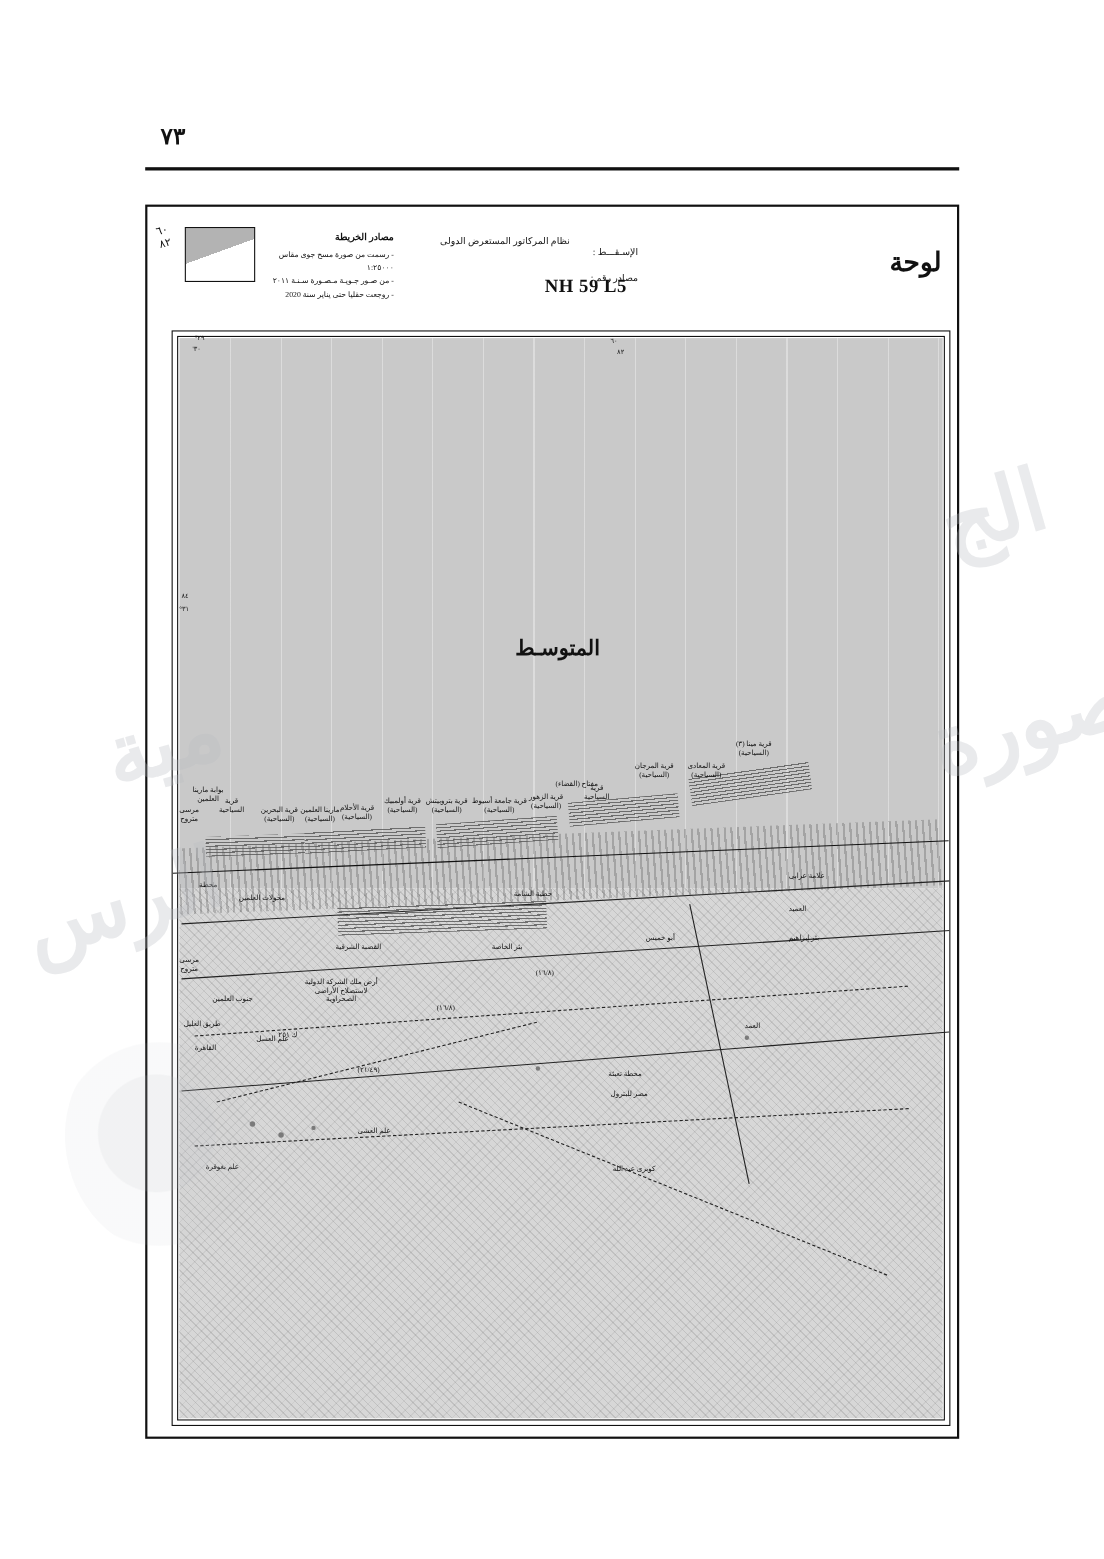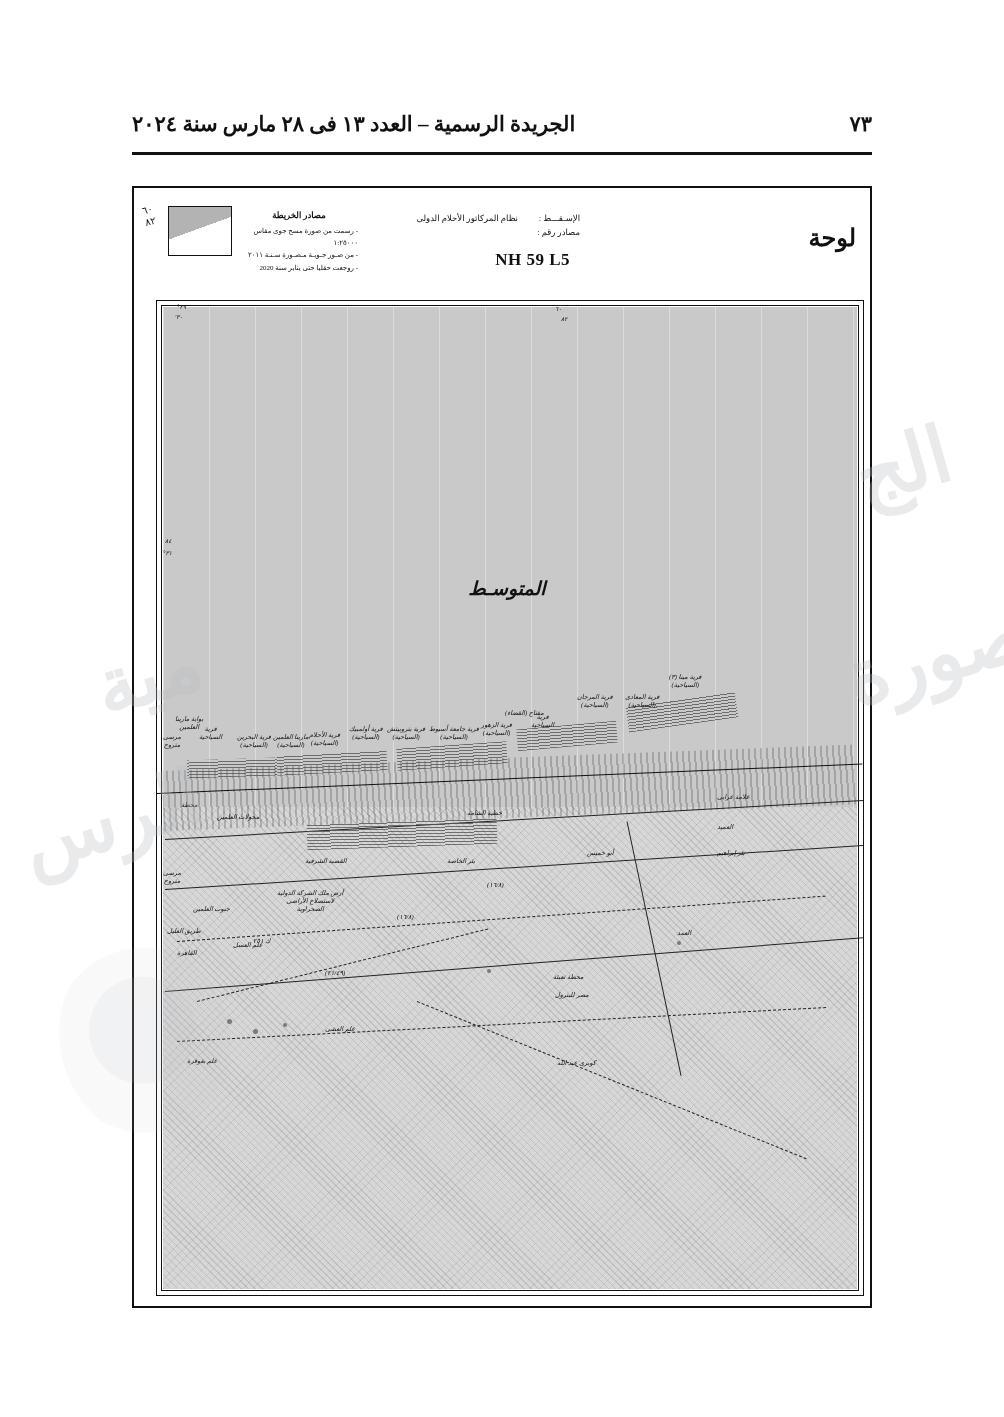--- a/index.html
+++ b/index.html
@@ -130,21 +130,21 @@
     line-height: 1.6;
     color: #111;
   }
   .projection-block .row {
     display: flex;
     flex-direction: row;
     justify-content: flex-start;
     gap: 6px;
     white-space: nowrap;
   }
-  .projection-block .lbl { width: 56px; text-align: justify; }
+  .projection-block .lbl { width: 56px; text-align: justify; margin-top: 10px; }
   .sheet-code {
     position: absolute;
     right: 300px;
     top: 62px;
     font-family: "Liberation Serif", serif;
     font-size: 17px;
     font-weight: bold;
     letter-spacing: 0.5px;
     direction: ltr;
   }
@@ -155,21 +155,21 @@
     width: 118px;
     direction: rtl;
     font-size: 7px;
     line-height: 1.75;
     color: #111;
     text-align: right;
   }
   .sources-title {
     font-size: 8.5px;
     font-weight: bold;
-    text-align: center;
+    text-align: right;
     margin-bottom: 2px;
   }
   .legend-box {
     position: absolute;
     right: 638px;
     top: 18px;
     width: 62px;
     height: 48px;
     border: 1.6px solid #111;
     background: linear-gradient(160deg, #b3b3b3 0 46%, #ffffff 46% 100%);
@@ -189,21 +189,20 @@
   
   .map-inner {
     position: absolute;
     left: 22px;
     top: 112px;
     right: 6px;
     bottom: 10px;
     border: 1.5px solid #111;
     background: #ffffff;
     overflow: hidden;
-    font-style: italic;
   }
   .neatline-2 {
     position: absolute;
     left: 4px; top: 4px; right: 4px; bottom: 4px;
     border: 0.8px solid #111;
   }
 
   
   .sea {
     position: absolute;
@@ -298,21 +297,20 @@
   .blockpatch {
     position: absolute;
     background: repeating-linear-gradient(0deg, #555 0 1px, rgba(255,255,255,0) 1px 3px);
     opacity: 0.8;
   }
 </style>
 </head>
 <body>
 
 <div class="page-header">
-  <div class="header-title">الجريدة الرسمية – العدد ١٣ فى ٢٨ مارس سنة ٢٠٢٤</div>
   <div class="page-number">٧٣</div>
 </div>
 <div class="header-rule"></div>
 
 <div class="watermark">
   <div class="wm-text wm-a">الج</div>
   <div class="wm-text wm-b">صورة</div>
   <div class="wm-text wm-c">الرس</div>
   <div class="wm-text wm-d">مية</div>
   <div class="wm-seal"></div>
@@ -320,21 +318,21 @@
 
 <div class="map-outer">
 
   <div class="sheet-strip">
 
     <div class="sheet-title">لوحة</div>
 
     <div class="projection-block">
       <div class="row">
         <span class="lbl">الإسـقـــط :</span>
-        <span>نظام المركاتور الأحلام الدولى</span>
+        <span>نظام المركاتور المستعرض الدولى</span>
       </div>
       <div class="row">
         <span class="lbl">مصادر رقم :</span>
       </div>
     </div>
 
     <div class="sheet-code">NH 59 L5</div>
 
     <div class="sources-block">
       <div class="sources-title">مصادر الخريطة</div>

